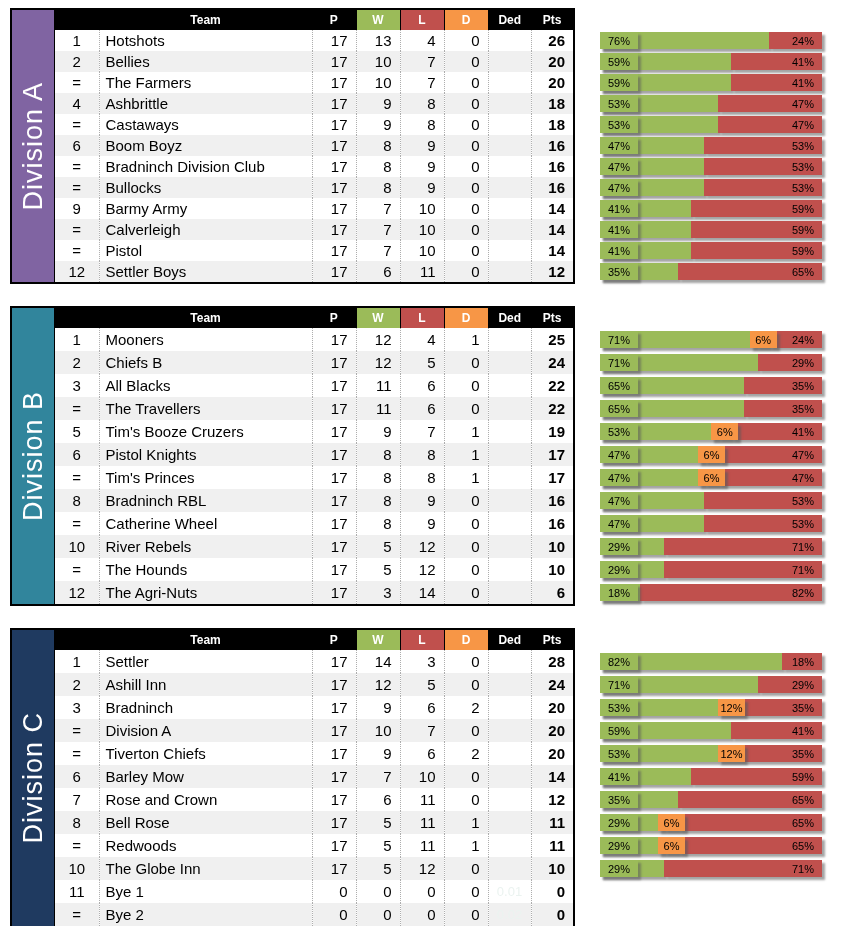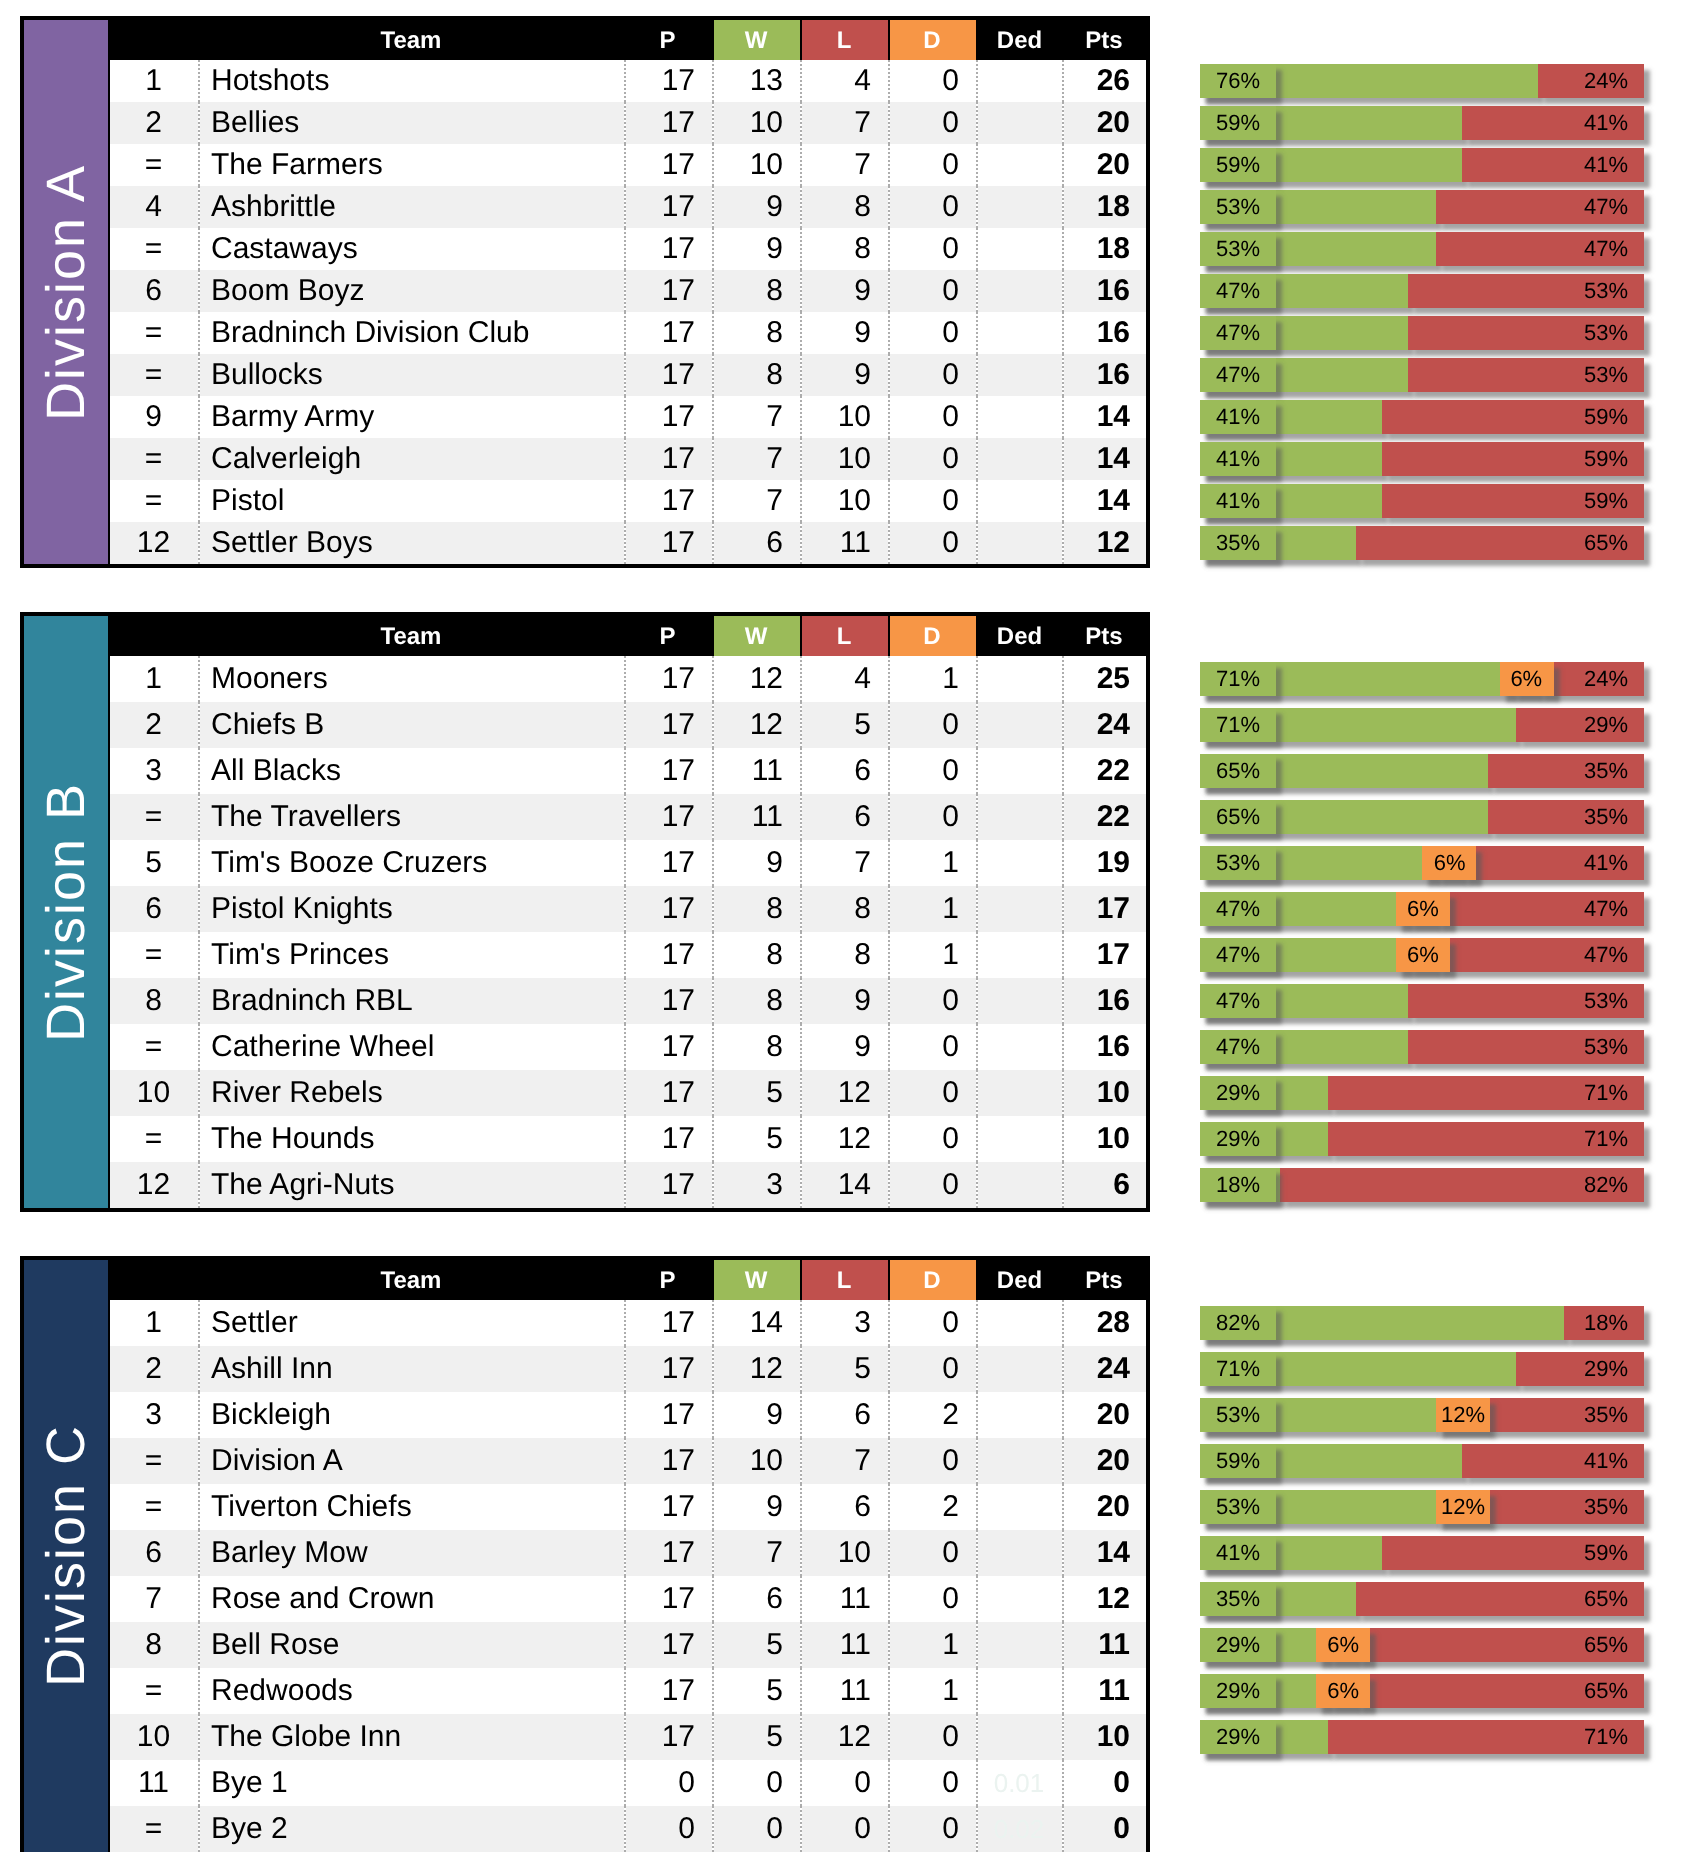--- a/index.html
+++ b/index.html
@@ -631,21 +631,21 @@
     <td class="num">17</td>
     <td class="num">12</td>
     <td class="num">5</td>
     <td class="num">0</td>
     <td class="ded"></td>
     <td class="num pts">24</td>
   </tr>
 
   <tr>
     <td class="pos">3</td>
-    <td class="team">Bickleigh</td>
+    <td class="team">Bradninch</td>
     <td class="num">17</td>
     <td class="num">9</td>
     <td class="num">6</td>
     <td class="num">2</td>
     <td class="ded"></td>
     <td class="num pts">20</td>
   </tr>
 
   <tr>
     <td class="pos">=</td>

